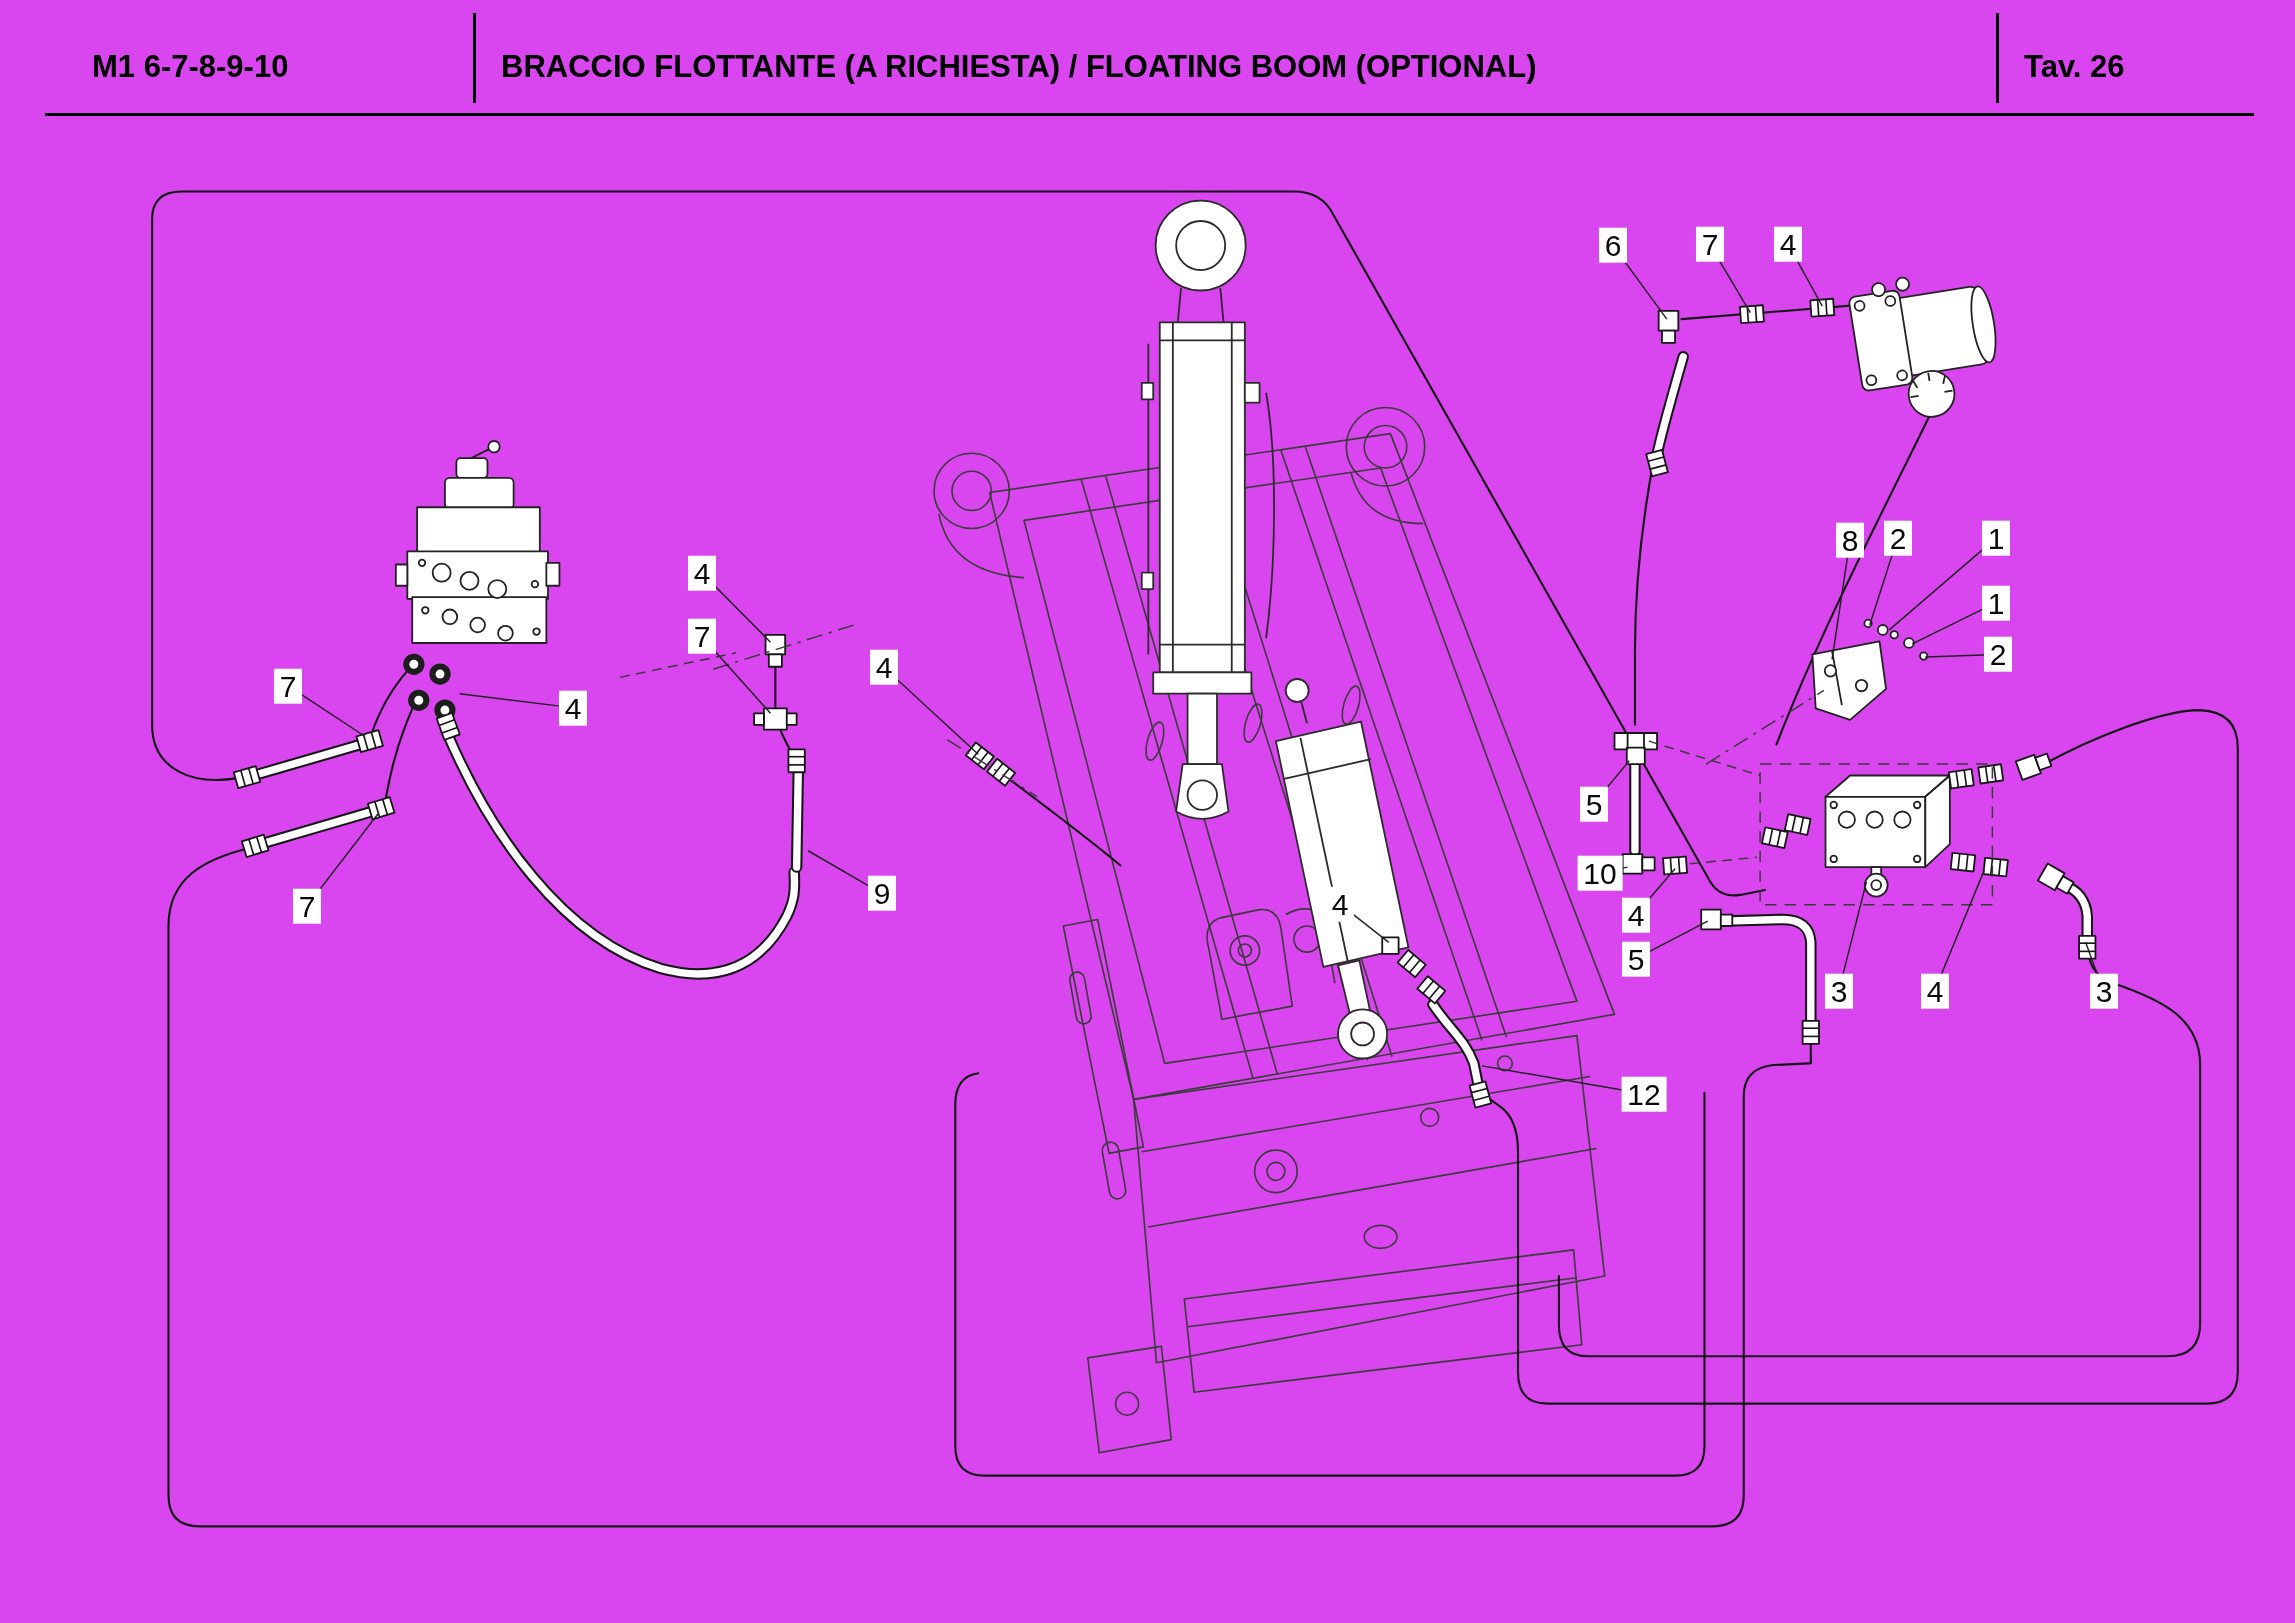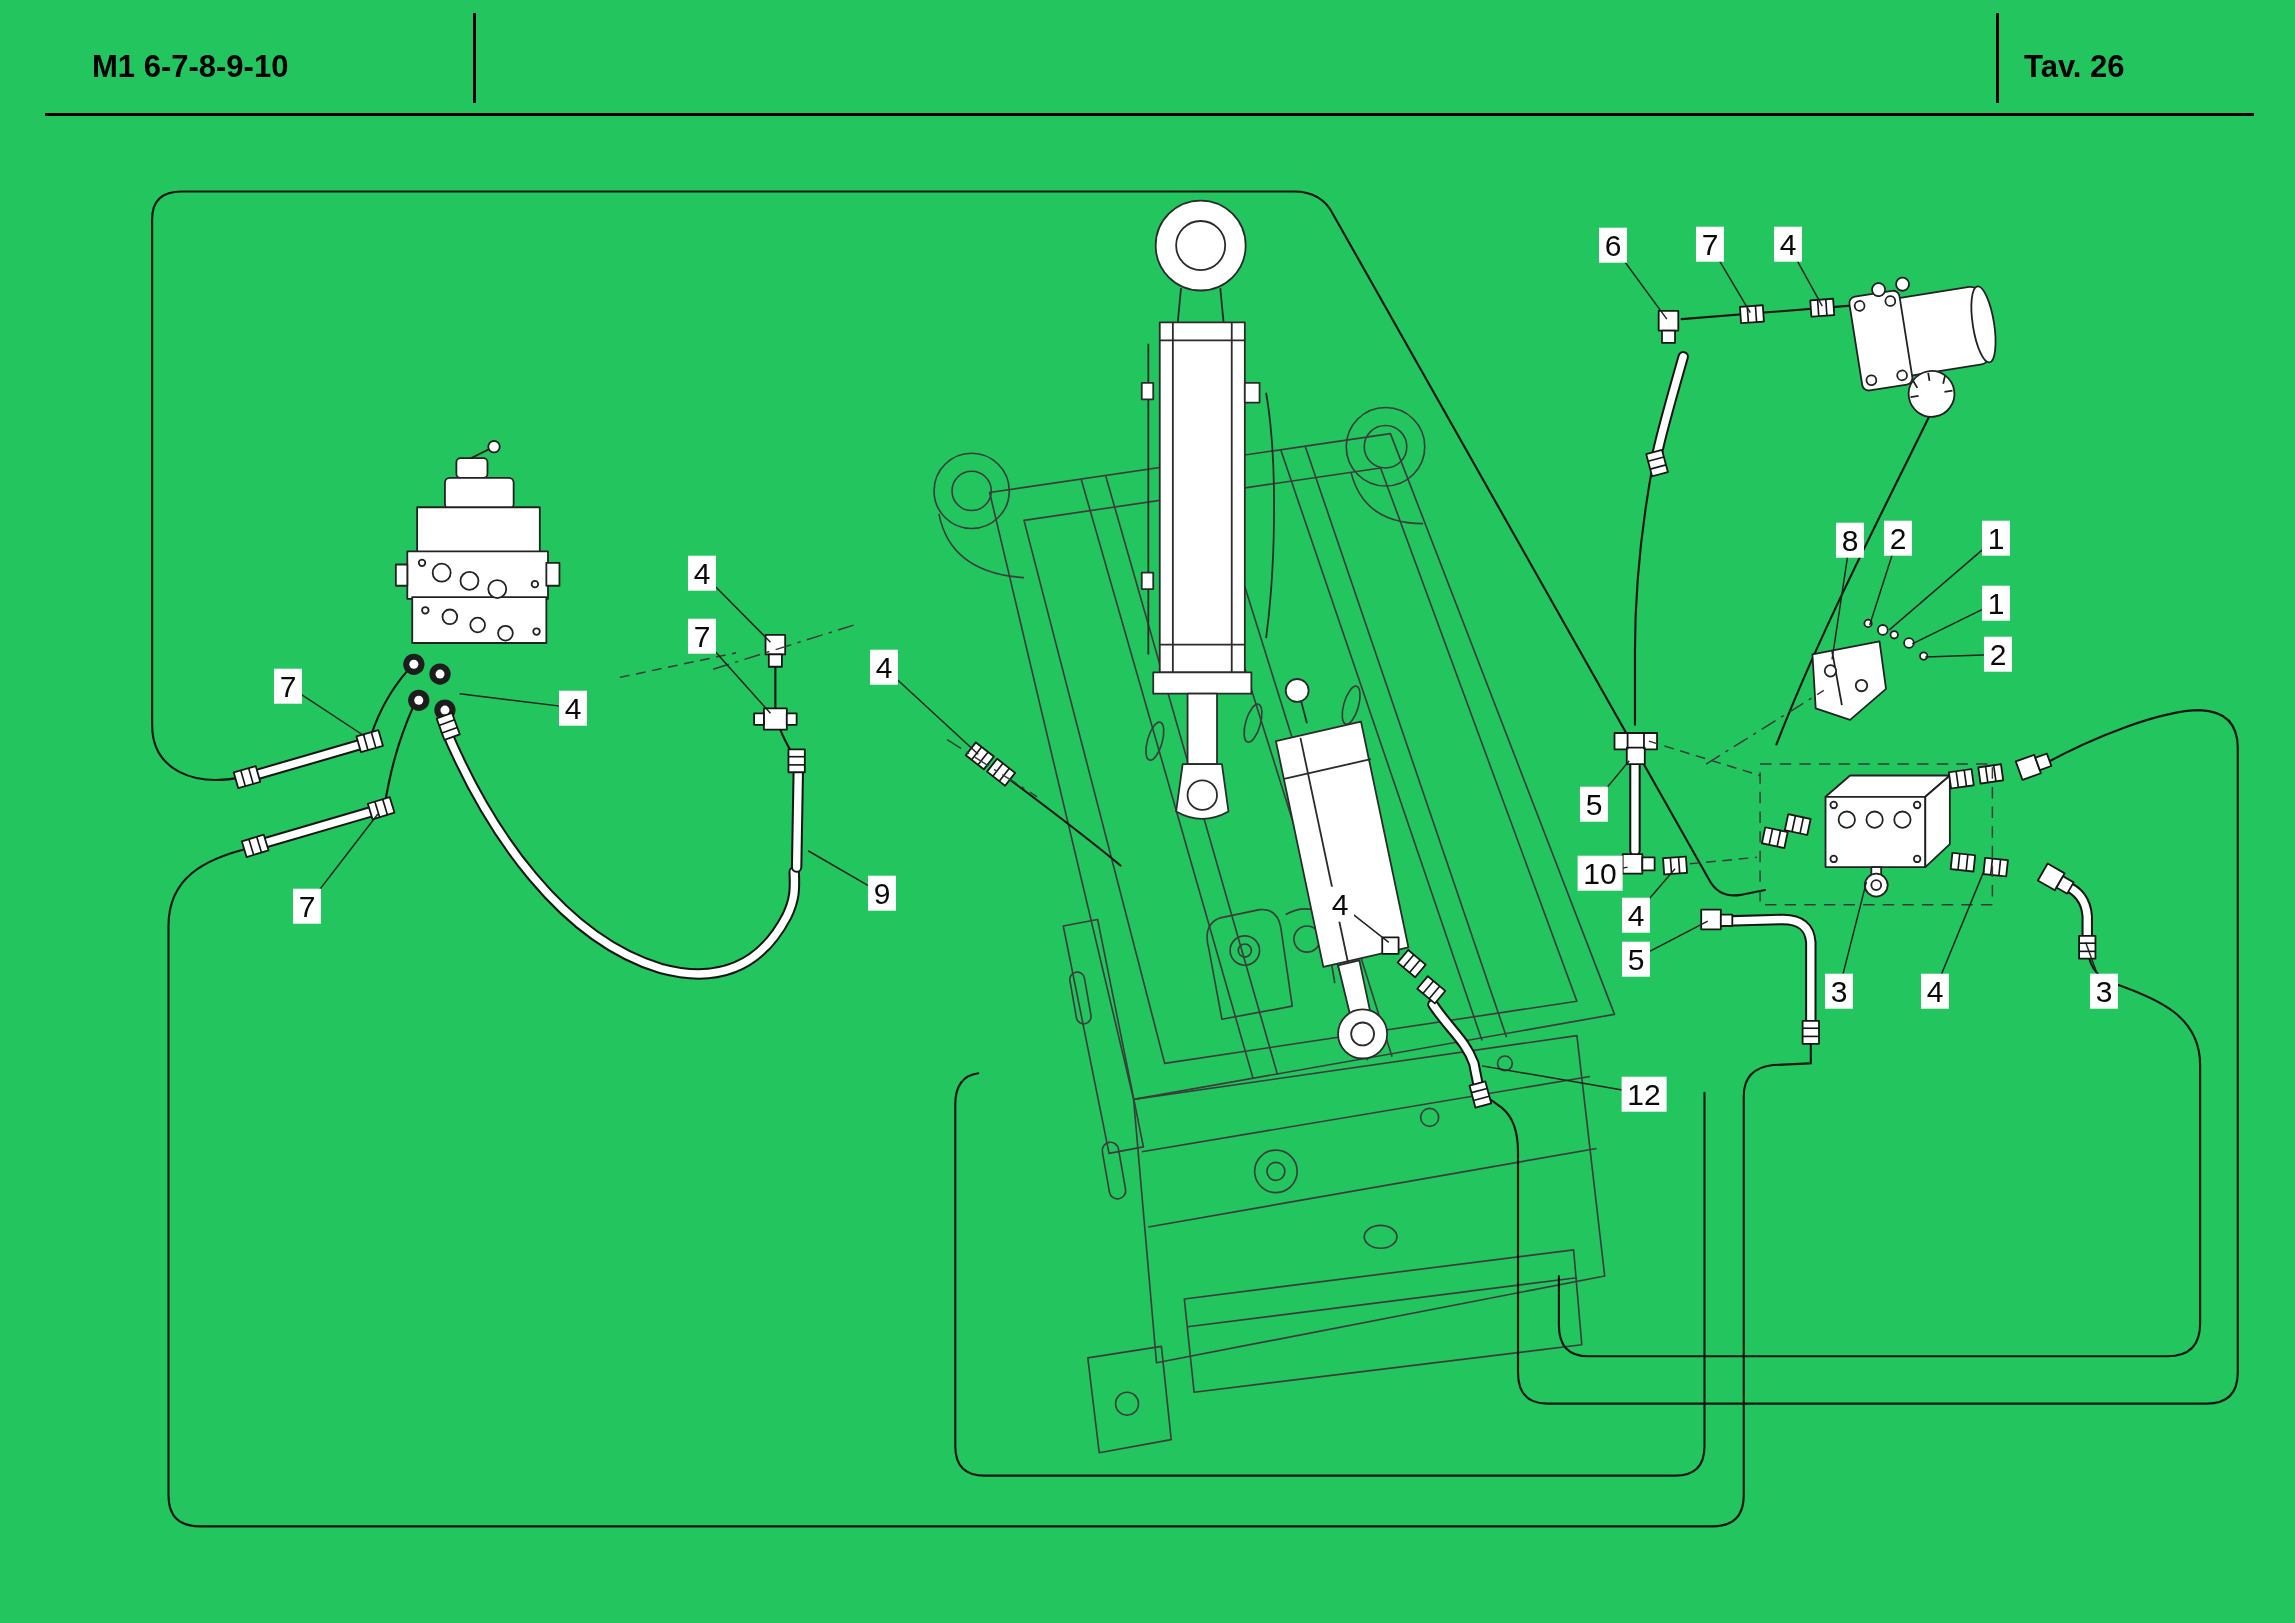--- a/index.html
+++ b/index.html
@@ -1,38 +1,39 @@
 <!DOCTYPE html>
 <html style="font-size:13px"><head>
 <meta charset="utf-8">
 <style>
   *{box-sizing:border-box}
   html,body{margin:0;padding:0;background:#fff}
   body{font-family:"Liberation Sans","DejaVu Sans",sans-serif;color:#000}
-  .page{position:relative;width:2295px;height:1623px;background:#22c55e;overflow:hidden}
+  .page{position:relative;width:2295px;height:1623px;background:#d946ef;overflow:hidden}
   .model{position:absolute;left:92px;top:49px;font-size:31px;font-weight:bold;white-space:nowrap}
   .title{position:absolute;left:501px;top:49px;font-size:31px;font-weight:bold;white-space:nowrap}
   .plate{position:absolute;left:2024px;top:49px;font-size:31px;font-weight:bold;white-space:nowrap}
   .vbar{position:absolute;top:13px;width:2.5px;height:90px;background:#000}
   .vbar-left{left:473px}
   .vbar-right{left:1996px}
   .rule{position:absolute;left:45px;top:113px;width:2209px;height:2.5px;background:#000}
   svg.drawing{position:absolute;left:0;top:0;width:2295px;height:1623px}
   .callout-layer{position:absolute;left:0;top:0;width:2295px;height:1623px;pointer-events:none}
   .callout{position:absolute;transform:translate(-50%,-50%);font-size:30px;line-height:1.1;color:#0a0a0a;background:#fff;padding:0.8px 5.7px}
   .tube-o{stroke:#161616;stroke-width:14;fill:none;stroke-linecap:round}
   .tube-i{stroke:#ffffff;stroke-width:9;fill:none;stroke-linecap:round}
 </style>
 </head>
 <body>
 
 <div class="page">
 
   <div class="model">M1 6-7-8-9-10</div>
   <div class="vbar vbar-left"></div>
+  <div class="title">BRACCIO FLOTTANTE (A RICHIESTA) / FLOATING BOOM (OPTIONAL)</div>
   <div class="vbar vbar-right"></div>
   <div class="plate">Tav. 26</div>
   <div class="rule"></div>
 
   <svg class="drawing" viewBox="0 0 2806 1984" xmlns="http://www.w3.org/2000/svg">
     <defs>
       <g id="fit">
         <rect x="-14" y="-10" width="28" height="20" fill="#fff" stroke="#161616" stroke-width="2.2"></rect>
         <line x1="-5" y1="-10" x2="-5" y2="10" stroke="#161616" stroke-width="2"></line>
         <line x1="5" y1="-10" x2="5" y2="10" stroke="#161616" stroke-width="2"></line>

